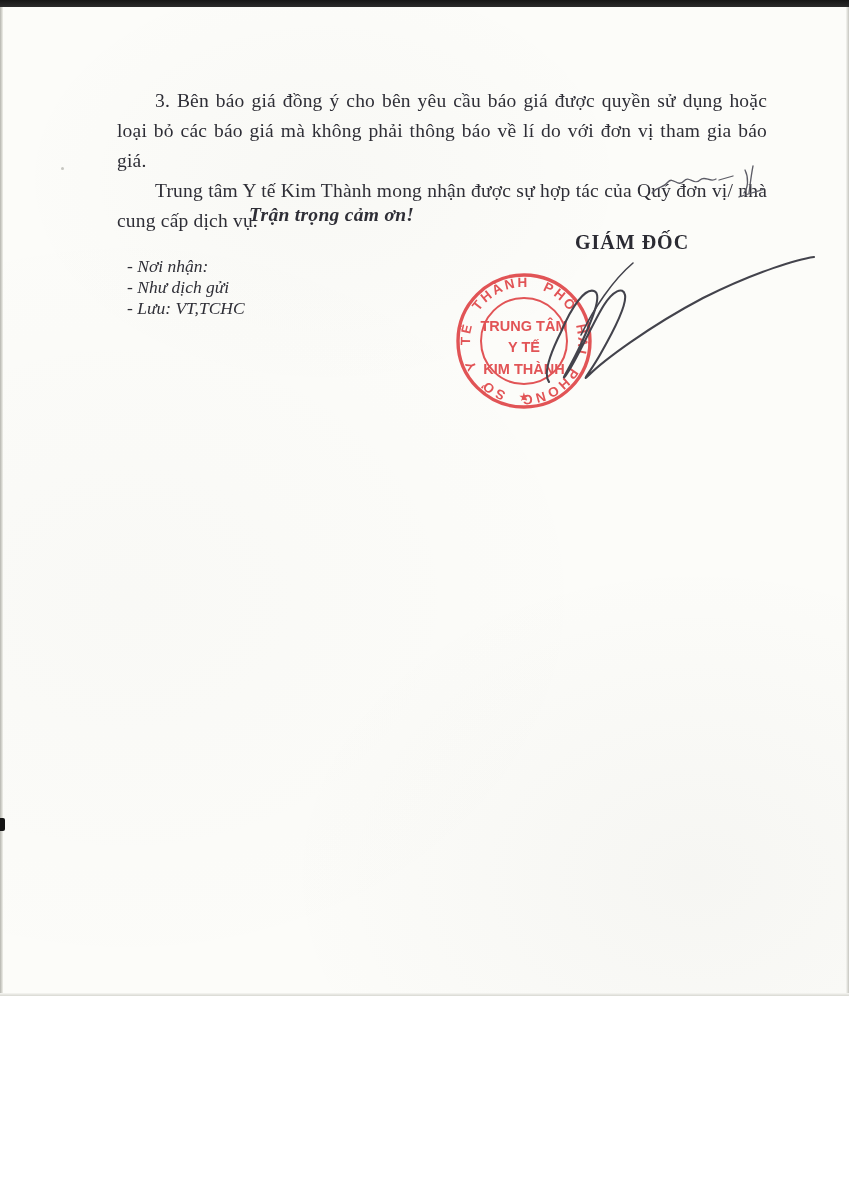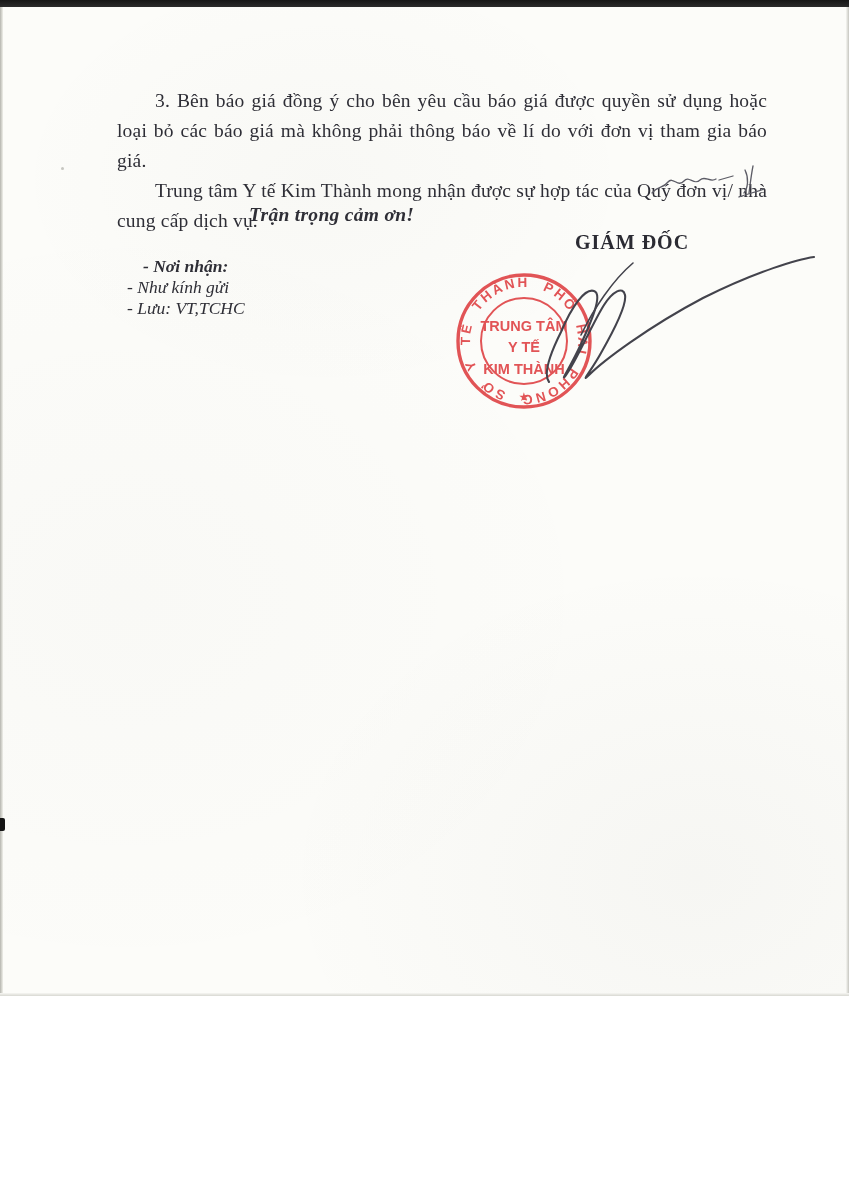--- a/index.html
+++ b/index.html
@@ -35,21 +35,21 @@
     font-size:19.5px;font-weight:bold;font-style:italic;letter-spacing:.3px;margin-left:27px;
   }
   .director{
     position:absolute;left:575px;top:231px;
     font-size:20px;font-weight:bold;letter-spacing:1px;color:#2b2b33;
   }
   .recipients{
     position:absolute;left:127px;top:256px;
     font-size:17.5px;line-height:21px;font-style:italic;
   }
-  .recipients .head{font-weight:bold;margin-left:16px;}
+  .recipients .head{font-weight:normal;}
   .signer-name{
     position:absolute;left:542px;top:388px;
     font-size:20px;font-weight:bold;letter-spacing:1.2px;color:#2d2d36;
   }
   .overlay{position:absolute;left:0;top:0;width:849px;height:1200px;pointer-events:none;}
   .stamp-ring-text{
     font-family:"Liberation Sans",sans-serif;
     font-size:13.5px;font-weight:bold;
     letter-spacing:2.4px;word-spacing:7px;
   }
@@ -76,21 +76,21 @@
     <p>3. Bên báo giá đồng ý cho bên yêu cầu báo giá được quyền sử dụng hoặc loại bỏ các báo giá mà không phải thông báo về lí do với đơn vị tham gia báo giá.</p>
     <p>Trung tâm Y tế Kim Thành mong nhận được sự hợp tác của Quý đơn vị/ nhà cung cấp dịch vụ.</p>
   </div>
 
   <div class="thanks">Trận trọng cảm ơn!</div>
 
   <div class="director">GIÁM ĐỐC</div>
 
   <div class="recipients">
     <div class="head">- Nơi nhận:</div>
-    <div>- Như kính gửi</div>
+    <div>- Như dịch gửi</div>
     <div>- Lưu: VT,TCHC</div>
   </div>
 
 
   <svg class="overlay" viewBox="0 0 849 1200">
 
     <g opacity="0.93">
       <circle cx="524" cy="341" r="66" fill="none" stroke="#e0484a" stroke-width="3.4"></circle>
       <circle cx="524" cy="341" r="43" fill="none" stroke="#e0484a" stroke-width="2"></circle>
       <defs>

